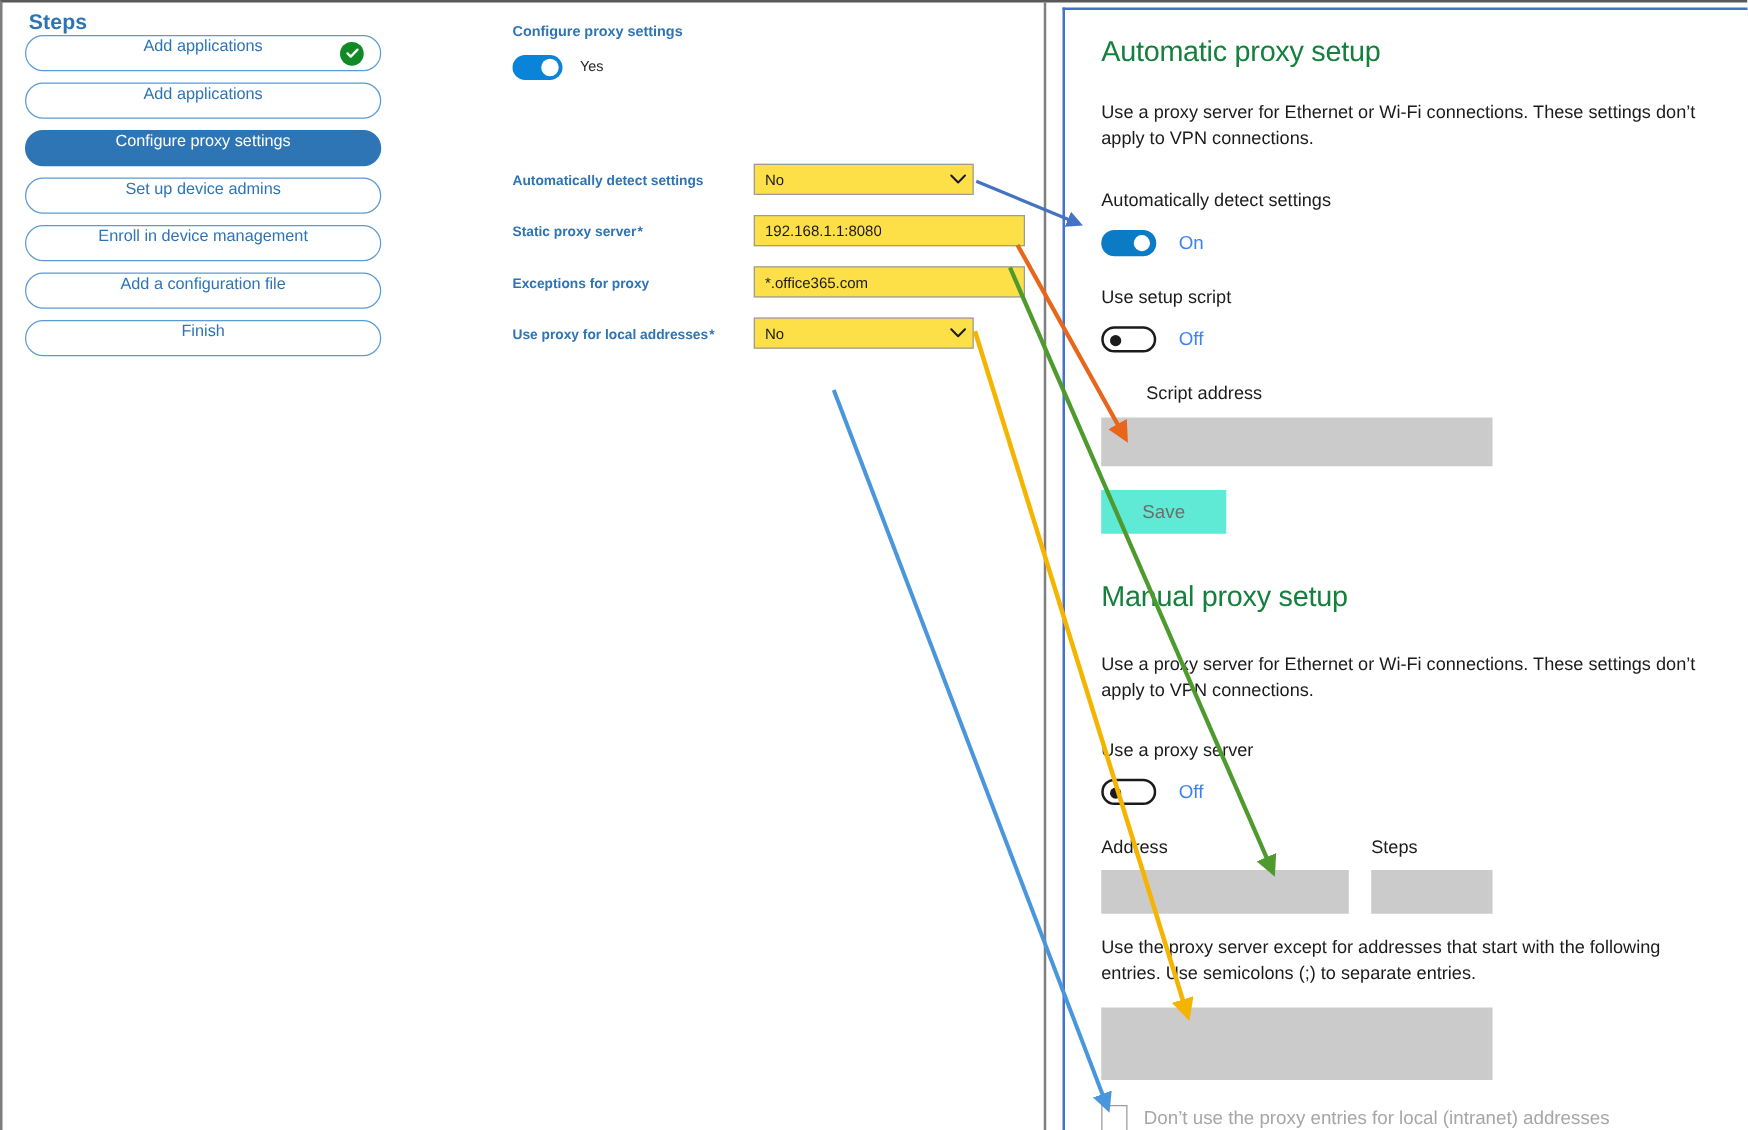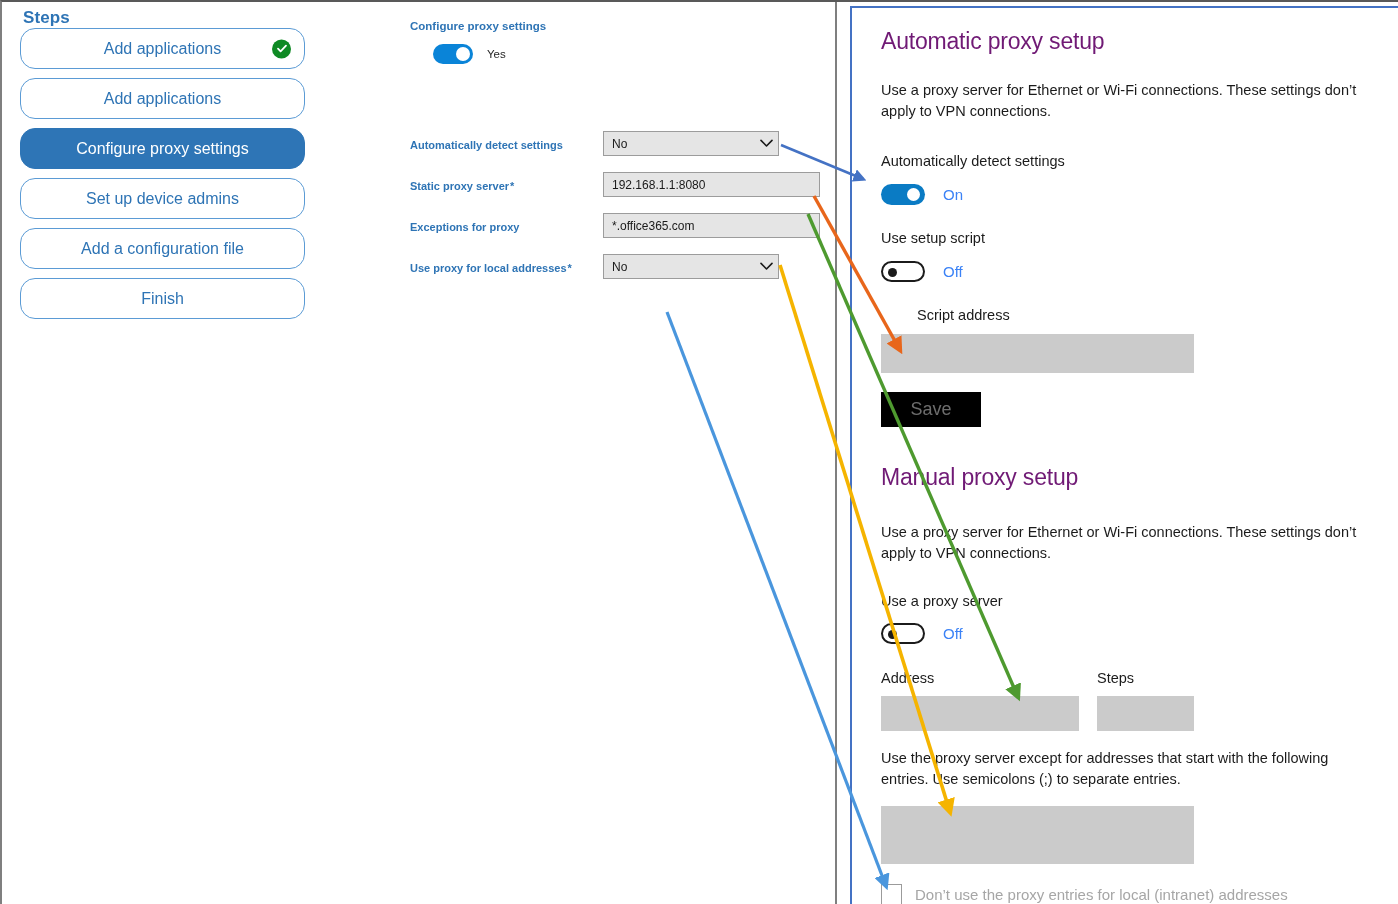--- a/index.html
+++ b/index.html
@@ -21,46 +21,46 @@
   
   #steps-panel {
     position: absolute; left: 18px; top: 6px; width: 285px;
   }
   #steps-title {
     font-size: 17px; font-weight: bold; color: #2e74b5;
     letter-spacing: .1px; padding-left: 3px;
   }
   .step-pill {
     position: relative;
-    height: 41px; margin-bottom: 9px;
+    height: 29px; margin-bottom: 9px;
     border: 1.3px solid #5b9bd5; border-radius: 15px;
     background: #ffffff;
-    display: flex; align-items: center; justify-content: center;
-    font-size: 16px; color: #2e74b5;
+    display: flex; justify-content: center;
+    font-size: 13px; color: #2e74b5;
     cursor: pointer;
   }
   .step-pill.selected {
     background: #2e75b6; border-color: #2e75b6; color: #ffffff;
   }
   .step-check {
     position: absolute; right: 13px; top: 50%;
     transform: translateY(-50%);
     width: 19px; height: 19px; border-radius: 50%;
     background: #0f8a24;
     display: flex; align-items: center; justify-content: center;
   }
   .step-check svg { display: block; }
 
   
   #form-panel { position: absolute; left: 408px; top: 18px; width: 420px; }
   .form-section-title {
     font-size: 11.5px; font-weight: bold; color: #2e74b5;
     margin-bottom: 12px;
   }
-  .mini-toggle-row { display: flex; align-items: center; gap: 14px; margin-left: 23px; }
+  .mini-toggle-row { display: flex; align-items: center; gap: 14px; }
   .mini-toggle {
     width: 40px; height: 20px; border-radius: 10px;
     background: #0a84d8; position: relative; cursor: pointer; flex: none;
   }
   .mini-toggle .knob {
     position: absolute; top: 3px; right: 3px;
     width: 14px; height: 14px; border-radius: 50%; background: #ffffff;
   }
   .mini-toggle-label { font-size: 11.5px; color: #262626; }
 
@@ -68,21 +68,21 @@
   .field-row { position: relative; height: 41px; }
   .field-label {
     position: absolute; left: 0; top: 8px;
     font-size: 11px; font-weight: bold; color: #2e74b5;
     white-space: nowrap;
   }
   .field-label .req { color: #2e74b5; font-weight: bold; }
   .field-ctl {
     position: absolute; left: 193px; top: 0;
     height: 25px;
-    border: 1px solid #9c9c9c; background: #e5e5e5;
+    border: 1px solid #9c9c9c; background: #fde047;
     display: flex; align-items: center;
     padding: 0 8px;
     font-size: 12px; color: #1a1a1a;
     cursor: text;
   }
   .field-ctl.text { width: 217px; }
   .field-ctl.select { width: 176px; cursor: pointer; padding-right: 4px; }
   .field-ctl.focused { border: 1.6px solid #2b8ce0; }
   .field-ctl .val { overflow: hidden; white-space: nowrap; }
   .chev {
@@ -104,21 +104,21 @@
     border-left: 2.5px solid #4472c4;
     border-top: 2.5px solid #4472c4;
     background: #ffffff;
     overflow: hidden;
   }
   #win-content {
     position: absolute; left: 29px; top: 0; width: 500px;
     color: #000000;
   }
   .win-h1 {
-    font-size: 23px; color: #701a75; font-weight: normal;
+    font-size: 23px; color: #15803d; font-weight: normal;
     letter-spacing: -.2px;
   }
   .win-p {
     font-size: 14.5px; color: #1b1b1b; line-height: 1.42;
     width: 492px;
   }
   .win-label { font-size: 14.5px; color: #1b1b1b; }
   .win-toggle-row { display: flex; align-items: center; gap: 18px; }
   .win-toggle {
     width: 44px; height: 21px; border-radius: 11px;
@@ -130,23 +130,23 @@
     position: absolute; top: 4px; right: 5px;
     width: 13px; height: 13px; border-radius: 50%; background: #ffffff;
   }
   .win-toggle.off .knob {
     position: absolute; top: 4.5px; left: 5px;
     width: 9px; height: 9px; border-radius: 50%; background: #1b1b1b;
   }
   .win-toggle-state { font-size: 15px; color: #3b82f6; }
   .win-box { background: #cbcbcb; cursor: text; }
   .win-btn {
-    background: #000000; border: none;
+    background: #5eead4; border: none;
     font-family: "Liberation Sans", sans-serif;
-    font-size: 18px; color: #6d6d6d;
+    font-size: 15px; color: #6d6d6d;
     display: flex; align-items: center; justify-content: center;
     cursor: default;
   }
   .win-check-row { display: flex; align-items: center; gap: 13px; }
   .win-check {
     width: 21px; height: 21px; border: 1.6px solid #9b9b9b;
     background: #ffffff; flex: none; cursor: pointer;
   }
   .win-check-label { font-size: 15px; color: #a6a6a6; }
 
@@ -178,20 +178,23 @@
     </div>
 
     <div class="step-pill selected">
       <span>Configure proxy settings</span>
     </div>
 
     <div class="step-pill">
       <span>Set up device admins</span>
     </div>
 
+    <div class="step-pill">
+      <span>Enroll in device management</span>
+    </div>
 
     <div class="step-pill">
       <span>Add a configuration file</span>
     </div>
 
     <div class="step-pill">
       <span>Finish</span>
     </div>
   </div>
 

